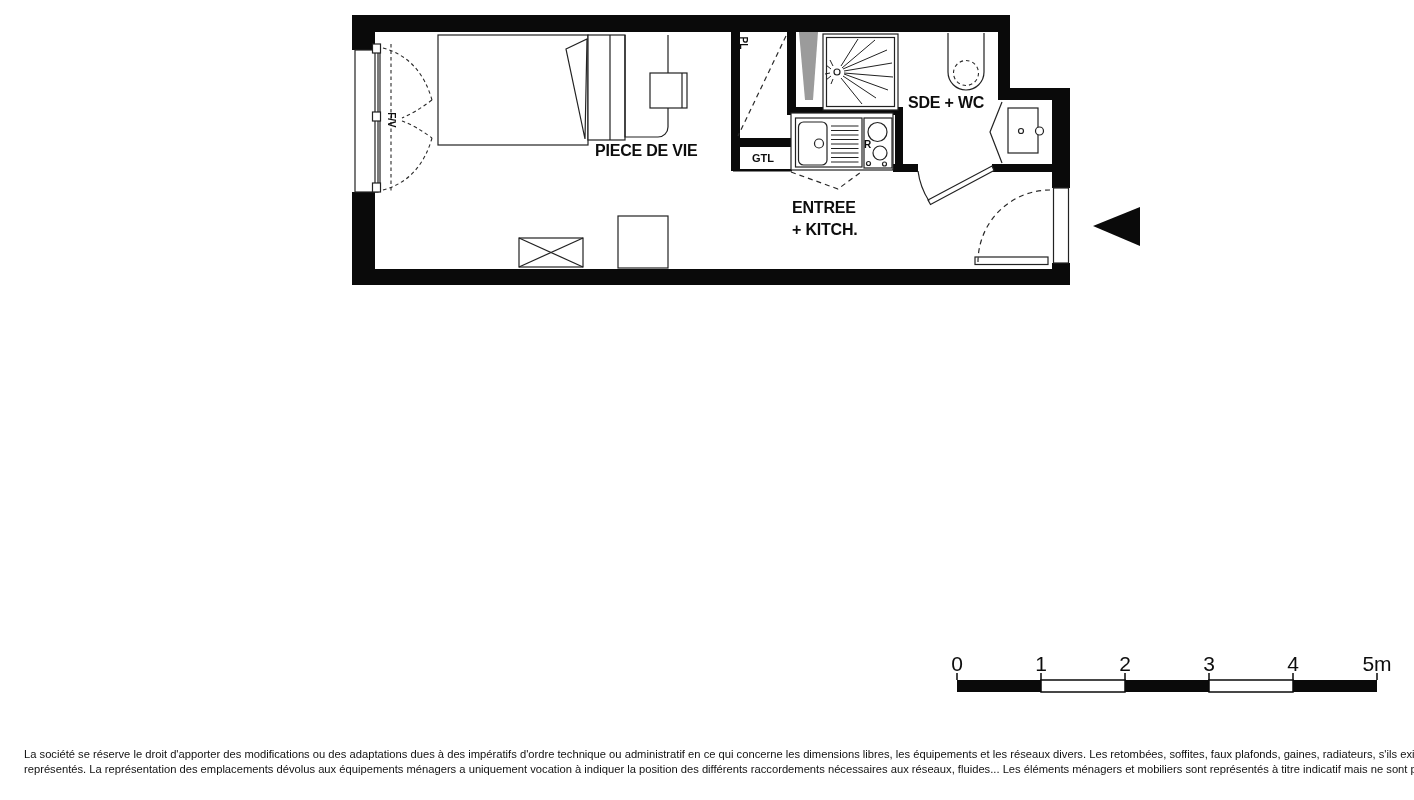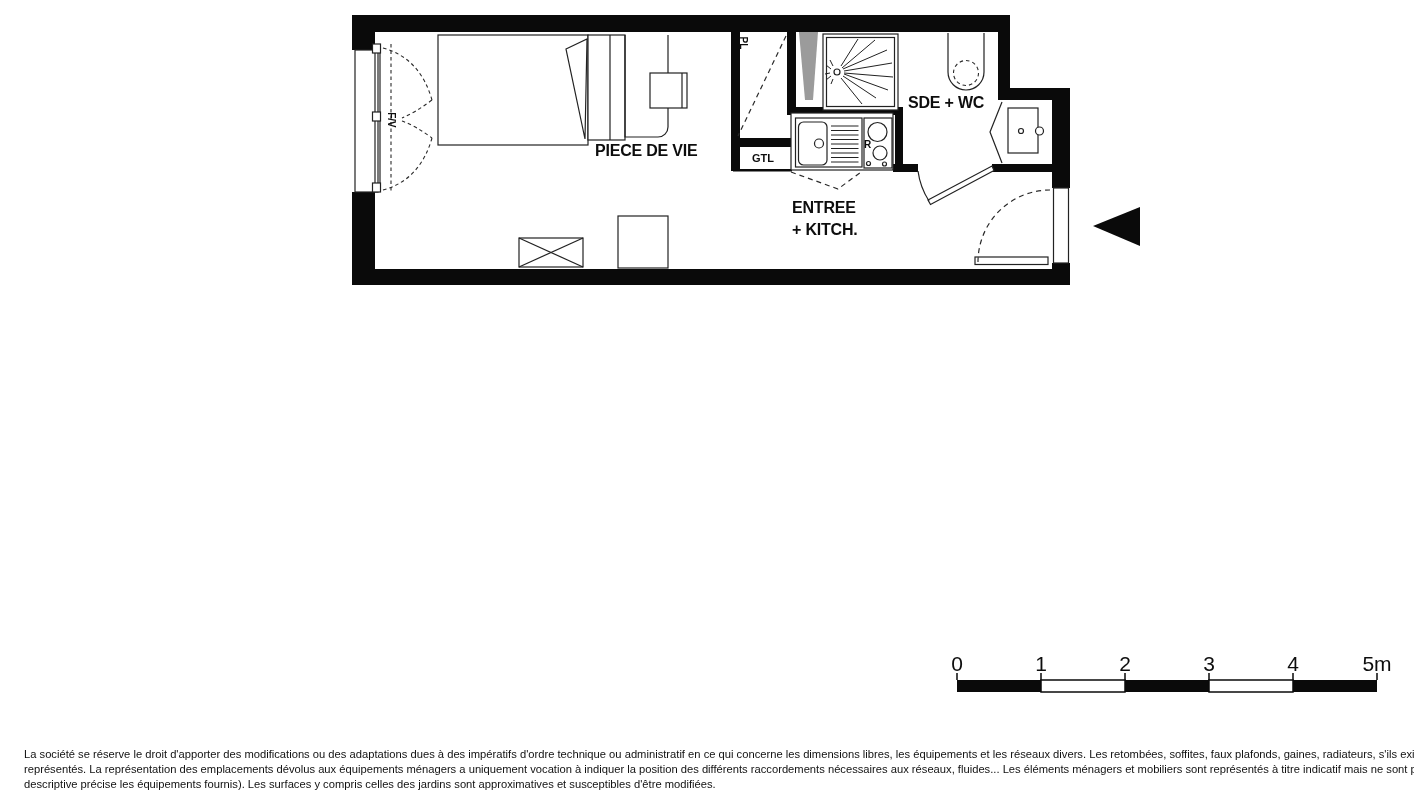--- a/index.html
+++ b/index.html
@@ -185,14 +185,13 @@
     <text class="scale-num" x="1125" y="671" text-anchor="middle">2</text>
     <text class="scale-num" x="1209" y="671" text-anchor="middle">3</text>
     <text class="scale-num" x="1293" y="671" text-anchor="middle">4</text>
     <text class="scale-num" x="1377" y="671" text-anchor="middle">5m</text>
   </g>
 </svg>
 
 <div id="disclaimer">
   <div>La société se réserve le droit d'apporter des modifications ou des adaptations dues à des impératifs d'ordre technique ou administratif en ce qui concerne les dimensions libres, les équipements et les réseaux divers. Les retombées, soffites, faux plafonds, gaines, radiateurs, s'ils existent, ne sont pas tous</div>
   <div>représentés. La représentation des emplacements dévolus aux équipements ménagers a uniquement vocation à indiquer la position des différents raccordements nécessaires aux réseaux, fluides... Les éléments ménagers et mobiliers sont représentés à titre indicatif mais ne sont pas tous fournis (seule la notice</div>
-  <div>descriptive précise les équipements fournis). Les surfaces y compris celles des jardins sont approximatives et susceptibles d'être modifiées.</div>
 </div>
 
 </body></html>

